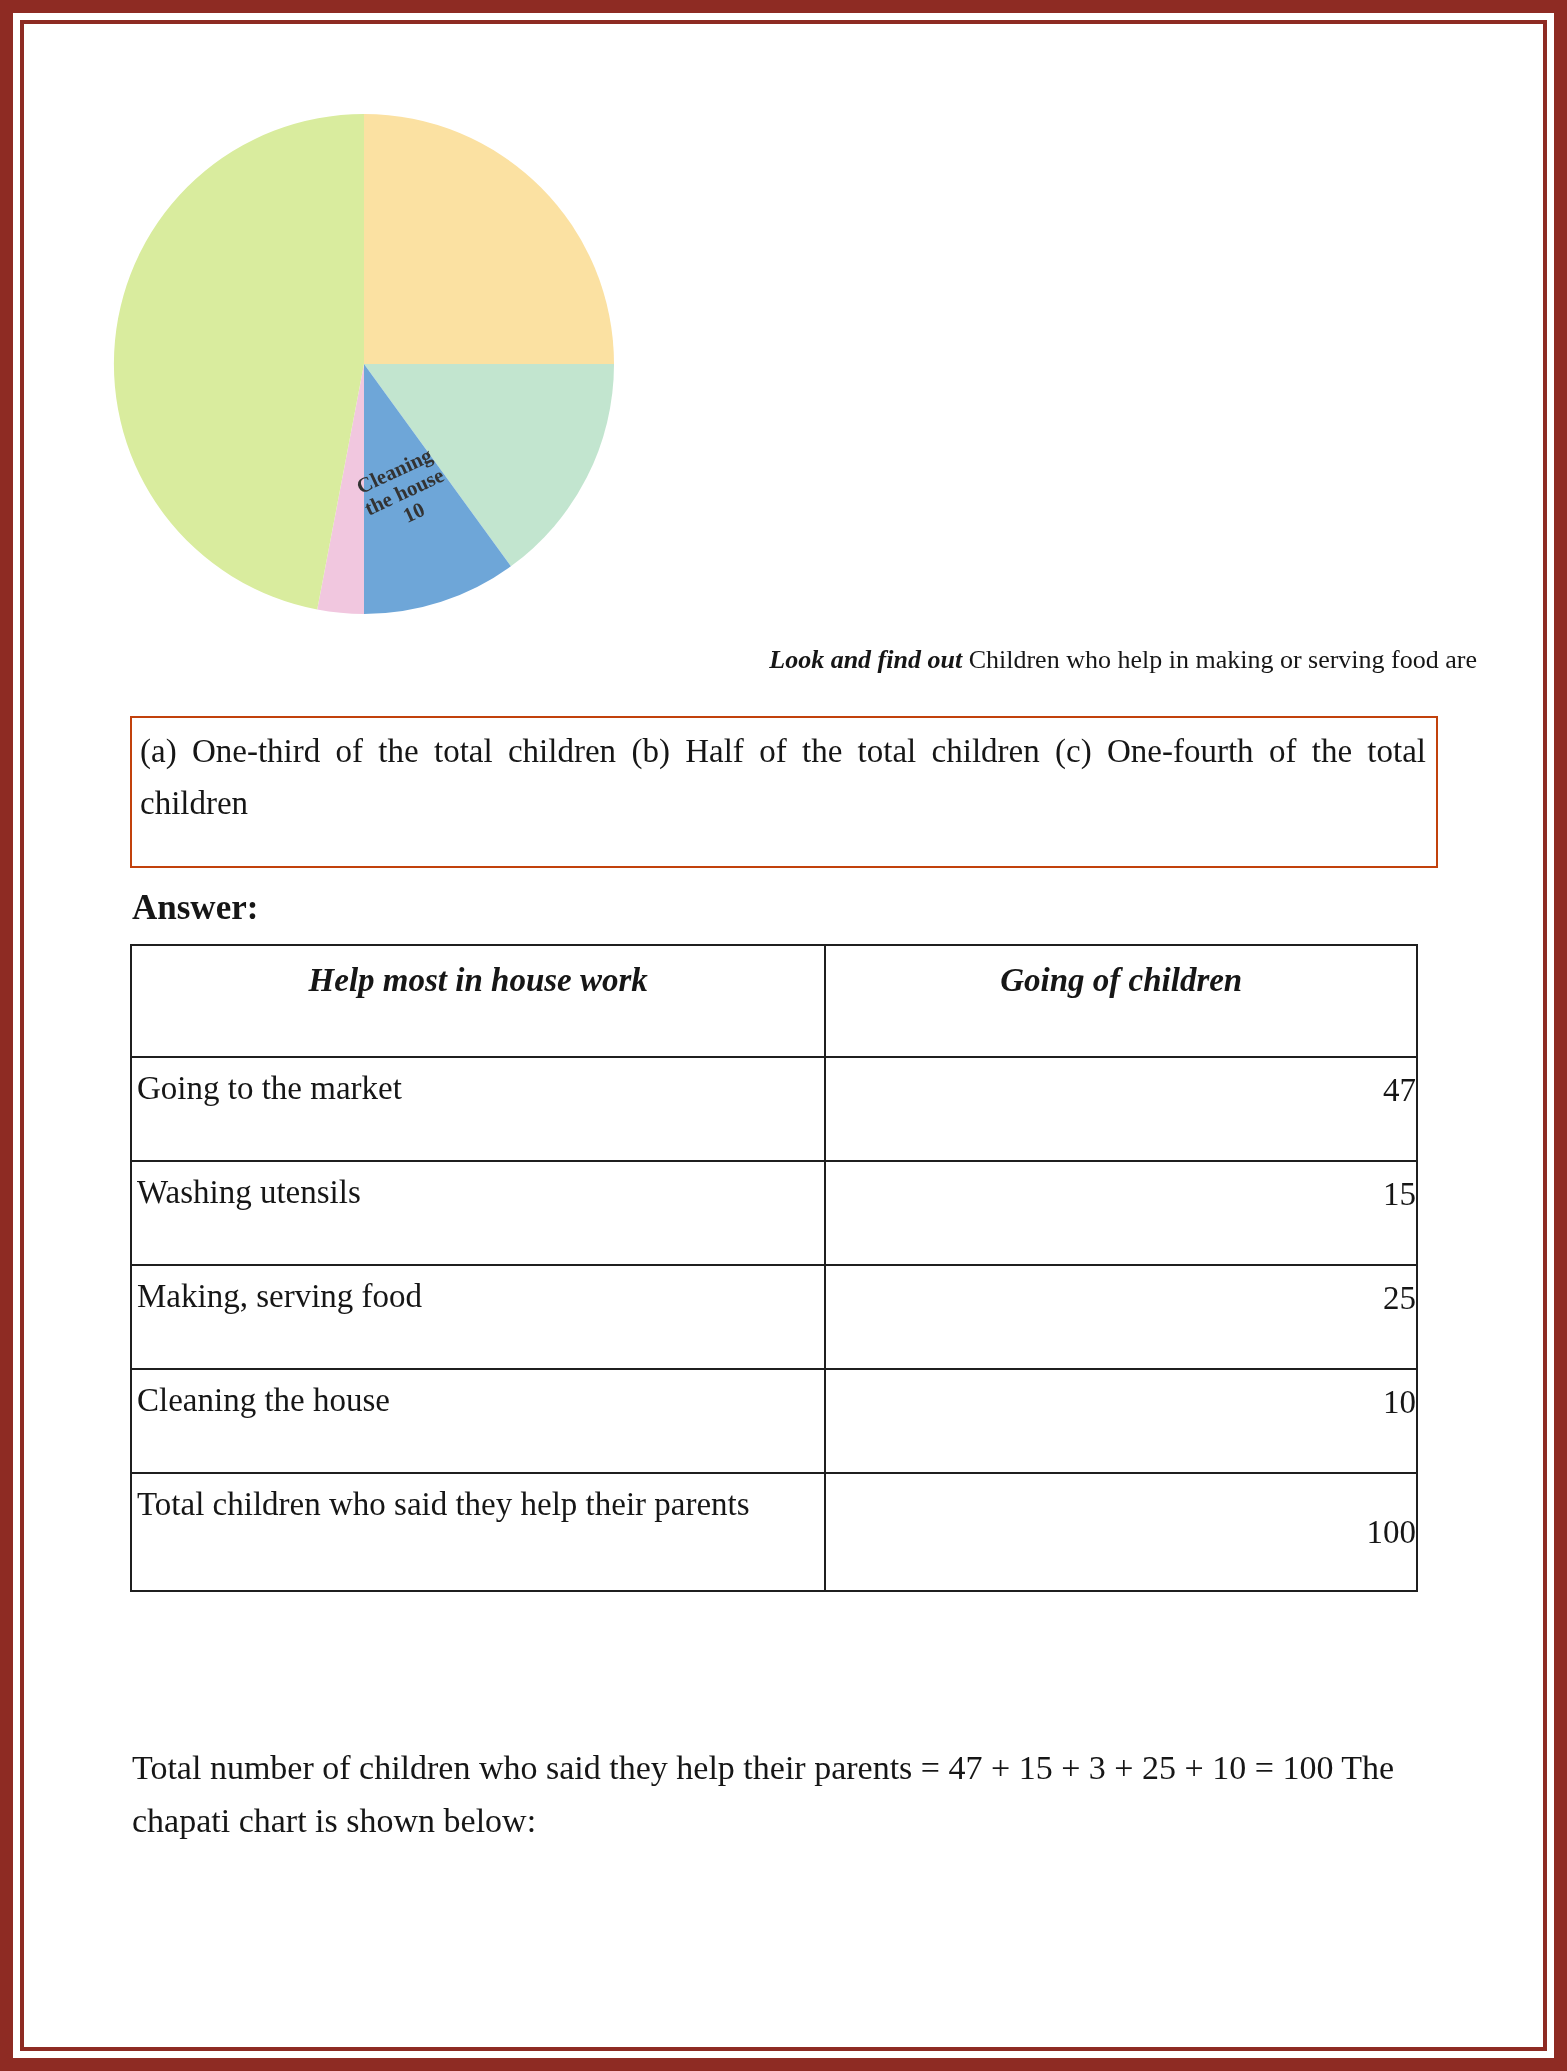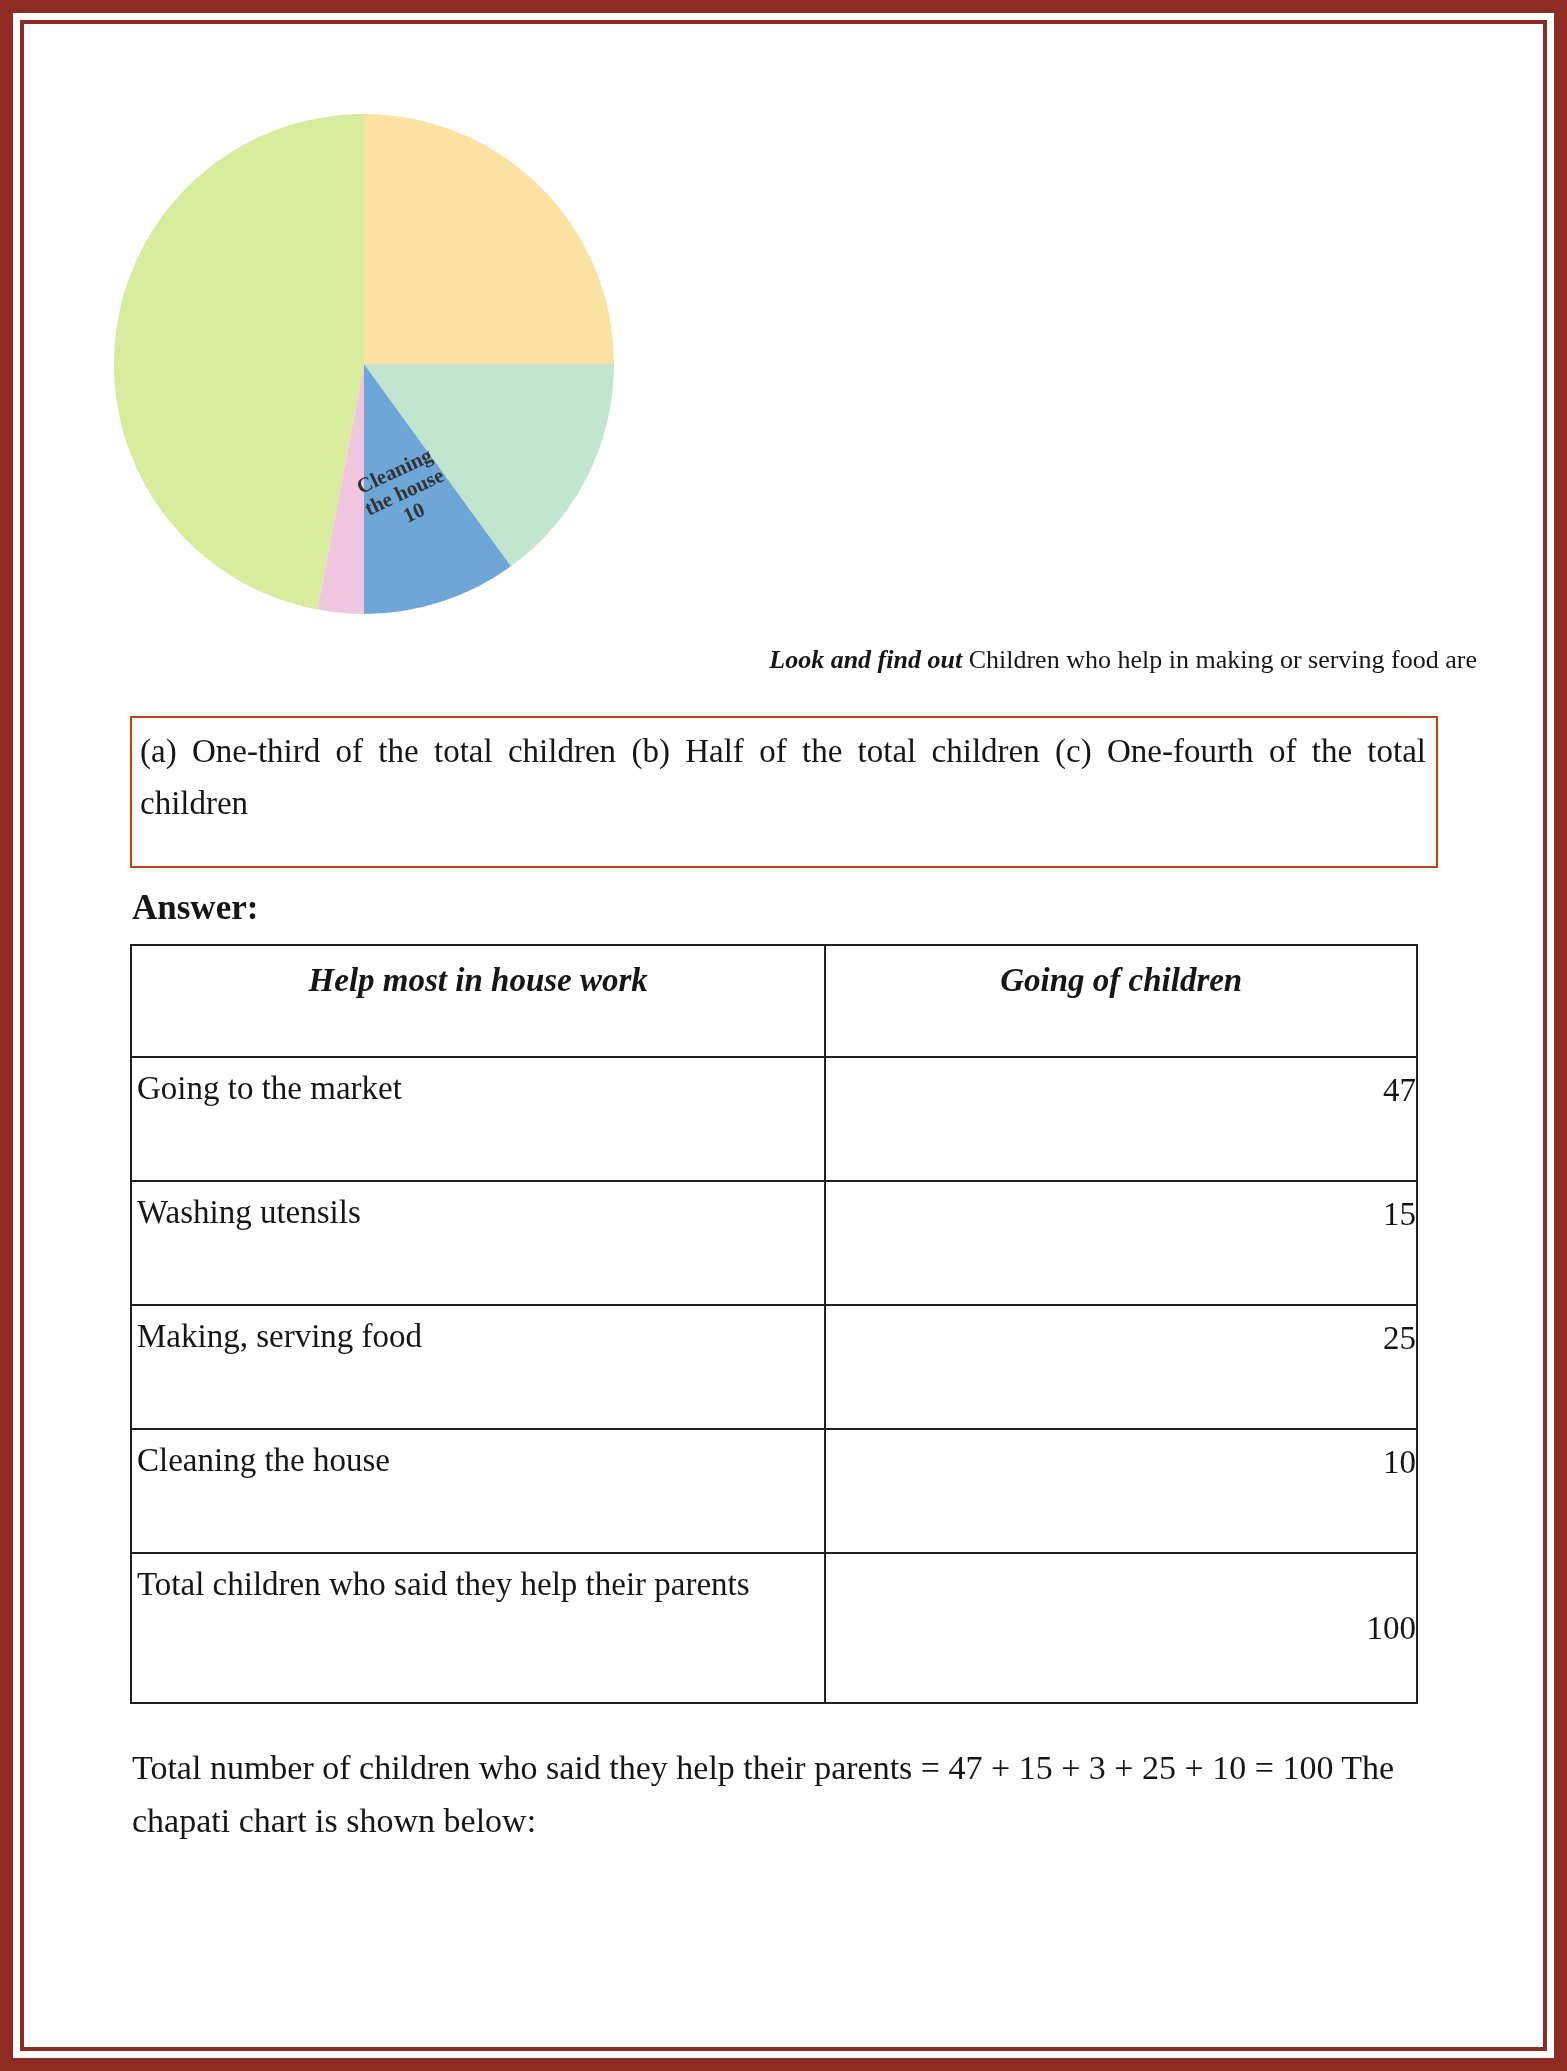--- a/index.html
+++ b/index.html
@@ -65,22 +65,22 @@
     vertical-align:top;
   }
   .col-activity { width:54%; }
   .col-count { width:46%; }
   .data-table th {
     font-weight:bold; font-style:italic;
     text-align:center;
     height:112px;
     padding-top:16px;
   }
-  .data-table tr.body-row { height:124px; }
-  .data-table tr.total-row { height:150px;border-radius:16px; }
+  .data-table tr.body-row { height:104px; }
+  .data-table tr.total-row { height:118px;border-radius:16px; }
   .data-table td.label-cell { text-align:left; padding:12px 8px 8px 5px; }
   .data-table td.value-cell { text-align:right; padding-top:14px; }
   .data-table tr.total-row td.value-cell { vertical-align:middle; padding-top:0; }
 
   .closing {
     position:absolute; left:132px; top:1742px; width:1305px;
     font-size:34px; line-height:1.55;
   }
 </style>
 </head>

